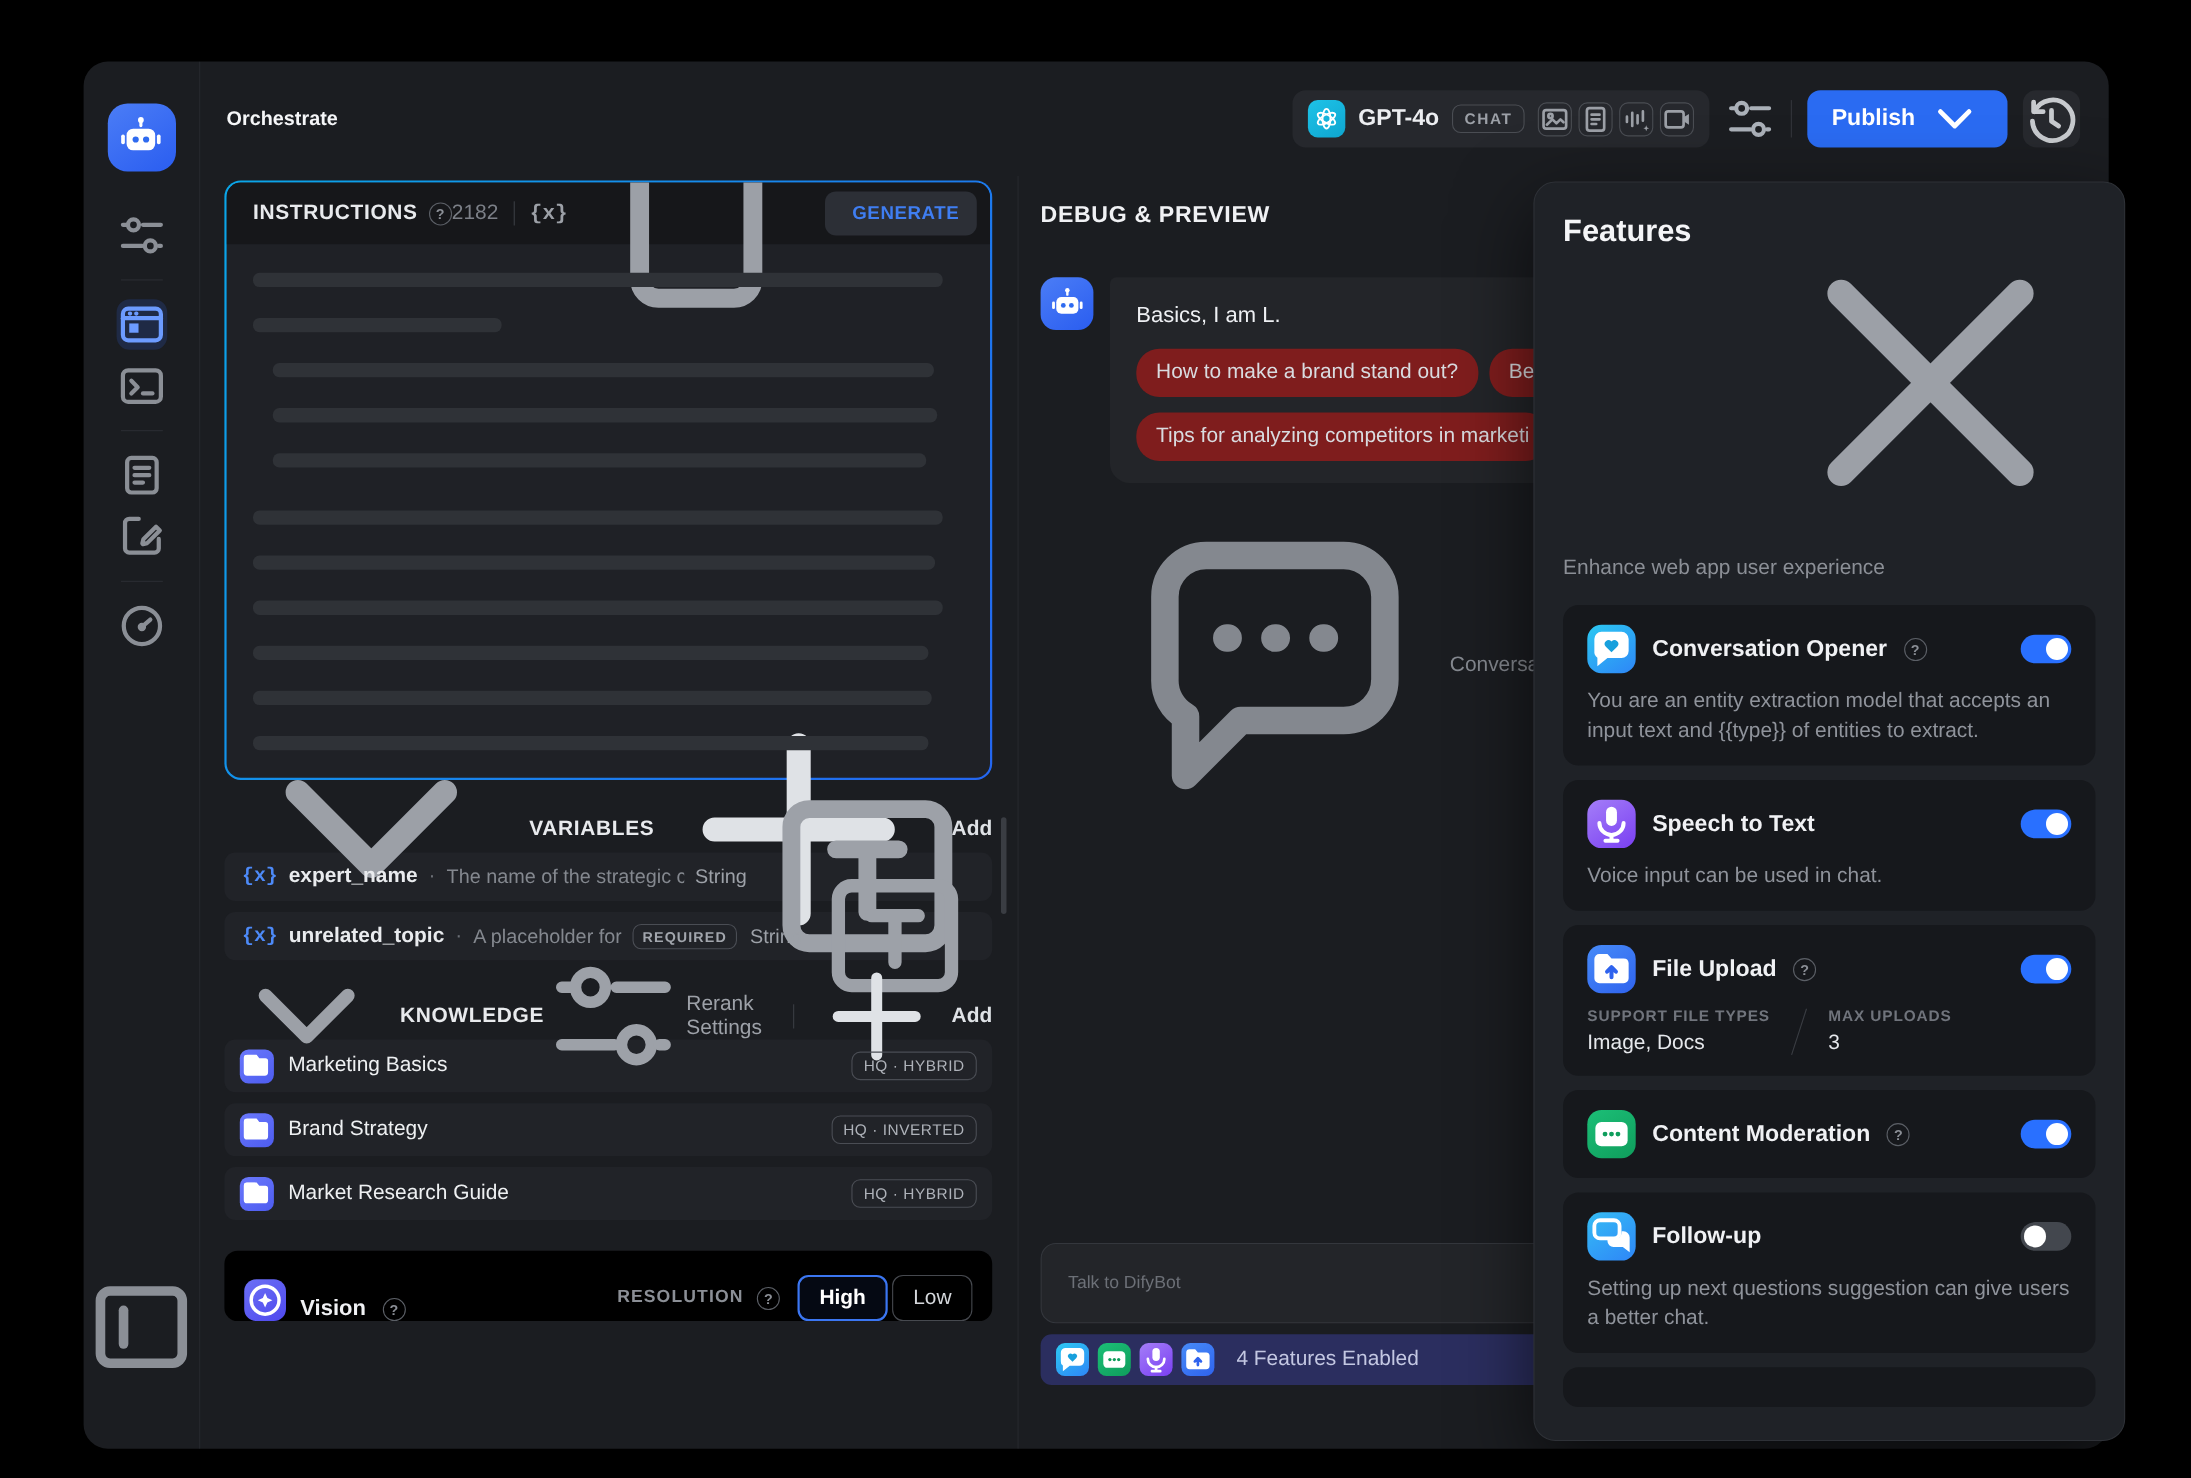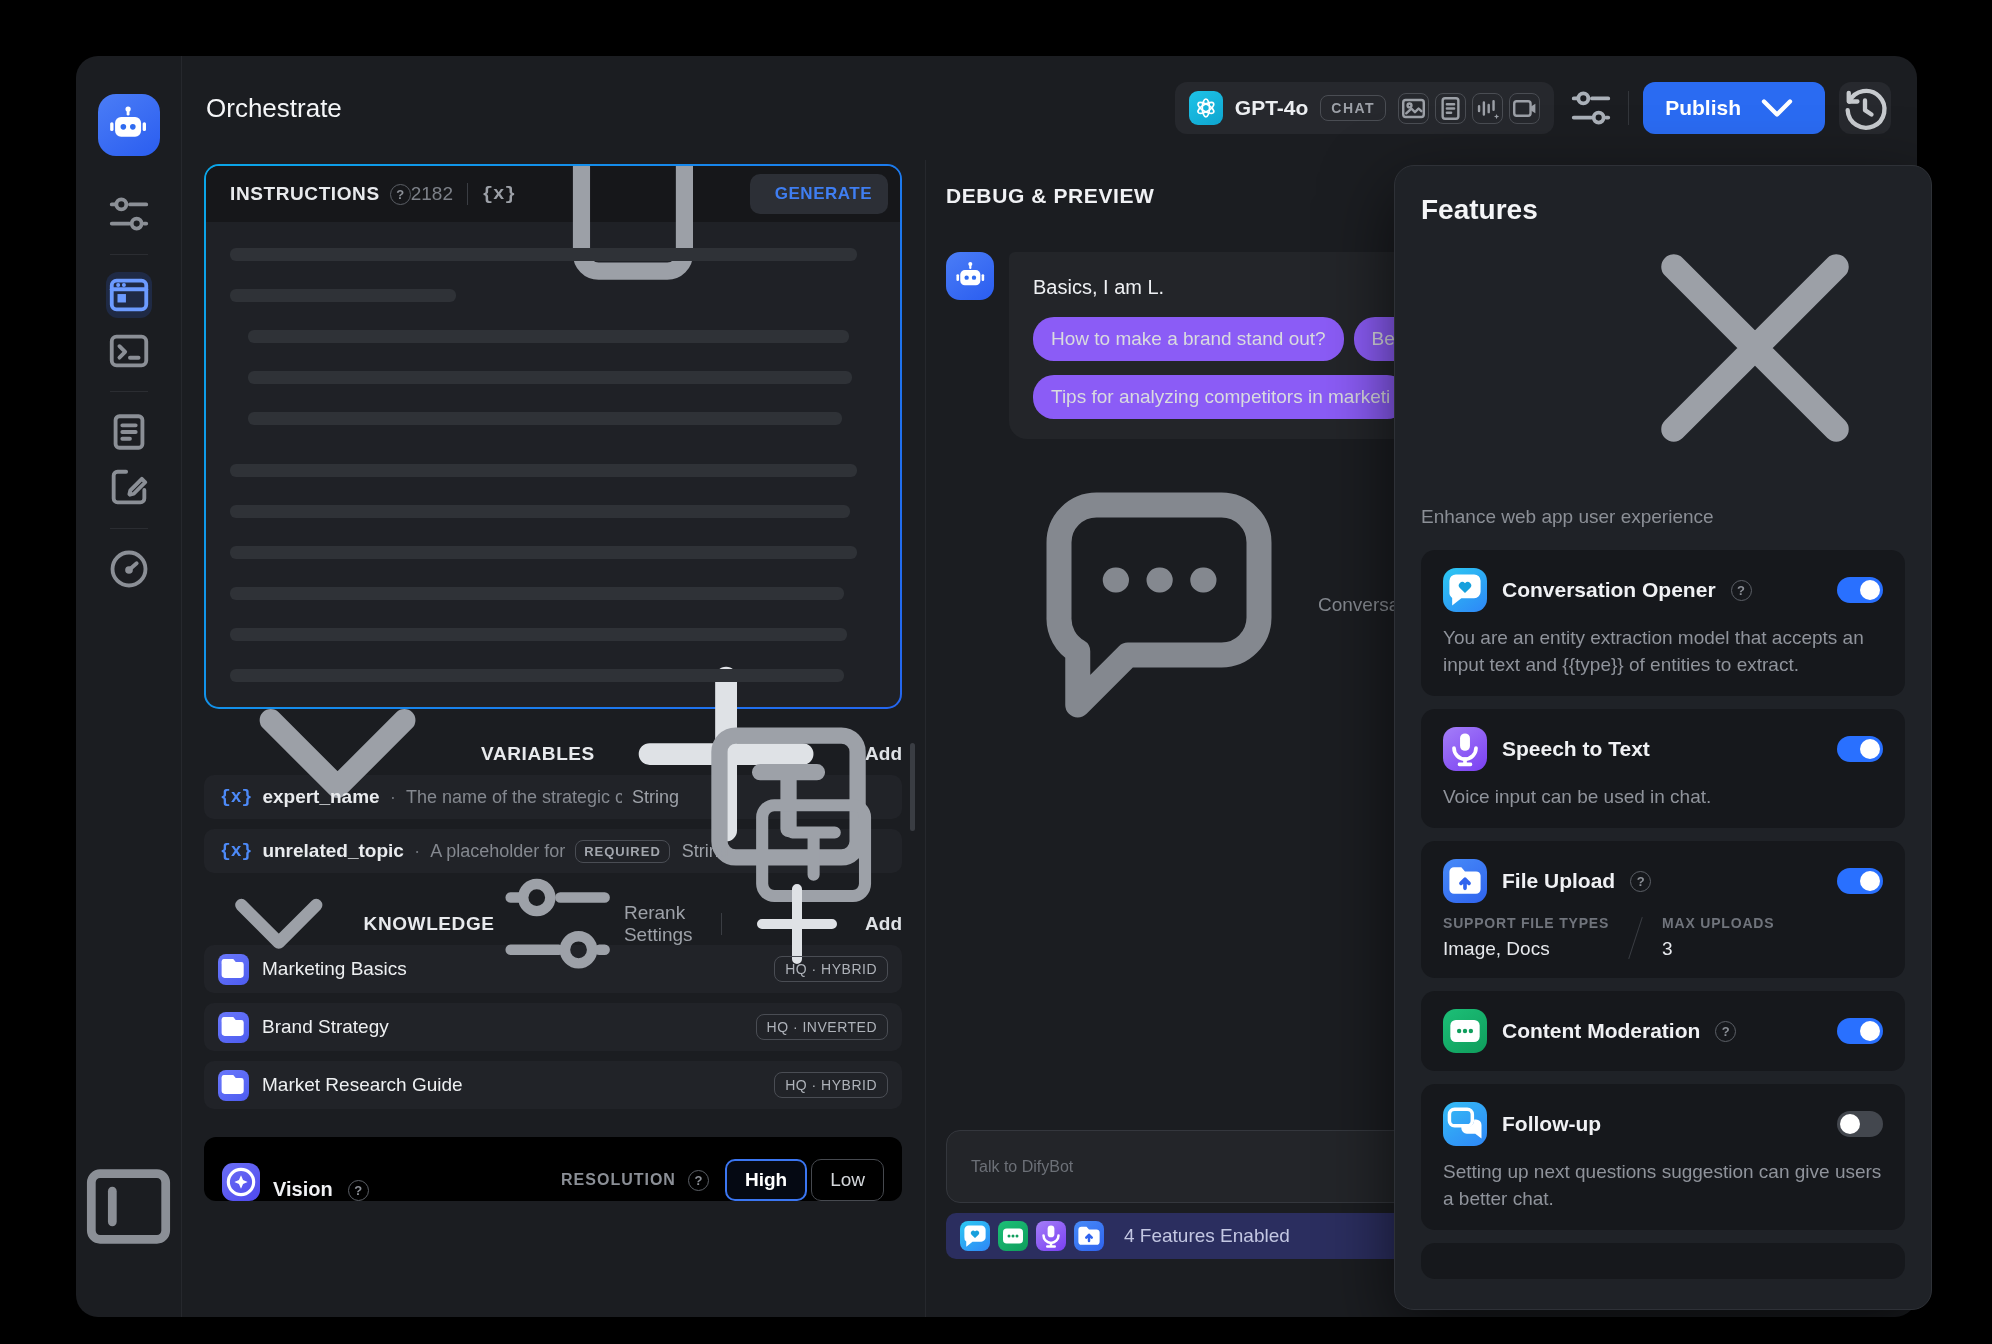--- a/index.html
+++ b/index.html
@@ -18,21 +18,21 @@
     color:#8b8f96;margin:5px 0;}
   .side-btn svg{width:26px;height:26px;}
   .side-btn.active{background:#1f2a45;color:#6c9bff;}
   .side-div{width:38px;height:1px;background:#2b2d32;margin:12px 0;}
   .side-collapse{margin-top:auto;margin-bottom:58px;color:#8b8f96;}
   .side-collapse svg{width:28px;height:28px;}
 
   
   .main{flex:1;display:flex;flex-direction:column;min-width:0;}
   .topbar{height:104px;display:flex;align-items:center;padding:0 26px 0 24px;}
-  .title{font-size:26px;font-weight:400;color:#f5f6f8;}
+  .title{font-size:18px;font-weight:700;color:#f5f6f8;}
   .top-right{margin-left:auto;display:flex;align-items:center;gap:14px;}
   .model-sel{display:flex;align-items:center;gap:12px;background:#26282d;border-radius:12px;height:52px;padding:0 14px;}
   .model-logo{width:34px;height:34px;border-radius:9px;background:linear-gradient(145deg,#1ec3e8,#0ea5cf);
     display:flex;align-items:center;justify-content:center;}
   .model-name{font-size:21px;font-weight:600;color:#eceef1;}
   .mode-pill{border:1px solid #4a4d53;border-radius:8px;padding:4px 10px;font-size:14px;letter-spacing:1.5px;
     color:#9ca0a7;font-weight:600;}
   .cap-badges{display:flex;gap:6px;}
   .cap-badge{width:31px;height:31px;border:1px solid #4a4d53;border-radius:8px;display:flex;align-items:center;
     justify-content:center;color:#9ca0a7;}
@@ -118,21 +118,21 @@
   .res-btn.sel{border:2px solid #3b76f2;background:rgba(59,118,242,.08);color:#fff;font-weight:600;}
 
   
   .dbg-title{font-size:21px;font-weight:700;letter-spacing:.6px;color:#f0f1f4;}
   .msg-row{display:flex;margin-top:44px;align-items:flex-start;}
   .avatar{width:48px;height:48px;border-radius:14px;background:linear-gradient(145deg,#4b7df6,#2a5df0);
     display:flex;align-items:center;justify-content:center;flex-shrink:0;}
   .bubble{margin-left:15px;background:#232529;border-radius:6px 18px 18px 18px;padding:20px 24px;width:600px;}
   .msg-text{font-size:20px;line-height:31px;color:#eef0f3;}
   .chips{display:flex;gap:10px;margin-top:14px;flex-wrap:nowrap;}
-  .chip{background:#8b5cf6;border-radius:21px;height:44px;display:flex;align-items:center;padding:0 18px;
+  .chip{background:#7f1d1d;border-radius:21px;height:44px;display:flex;align-items:center;padding:0 18px;
     font-size:19px;color:#d9dbdf;white-space:nowrap;flex-shrink:0;}
   .opener-row{display:flex;align-items:center;gap:9px;margin:16px 0 0 63px;color:#84888f;}
   .op-icon{display:flex;color:#84888f;}
   .op-icon svg{width:20px;height:20px;}
   .op-text{font-size:19px;}
   .op-edit{font-size:19px;font-weight:600;color:#6f9bf5;}
   .chat-input-group{margin-top:auto;width:620px;}
   .chat-input{width:100%;height:73px;background:#232529;border:1px solid #34373d;border-radius:14px;
     color:#eef0f3;font-size:16px;padding:0 24px;outline:none;font-family:inherit;}
   .chat-input::placeholder{color:#6c7077;}

